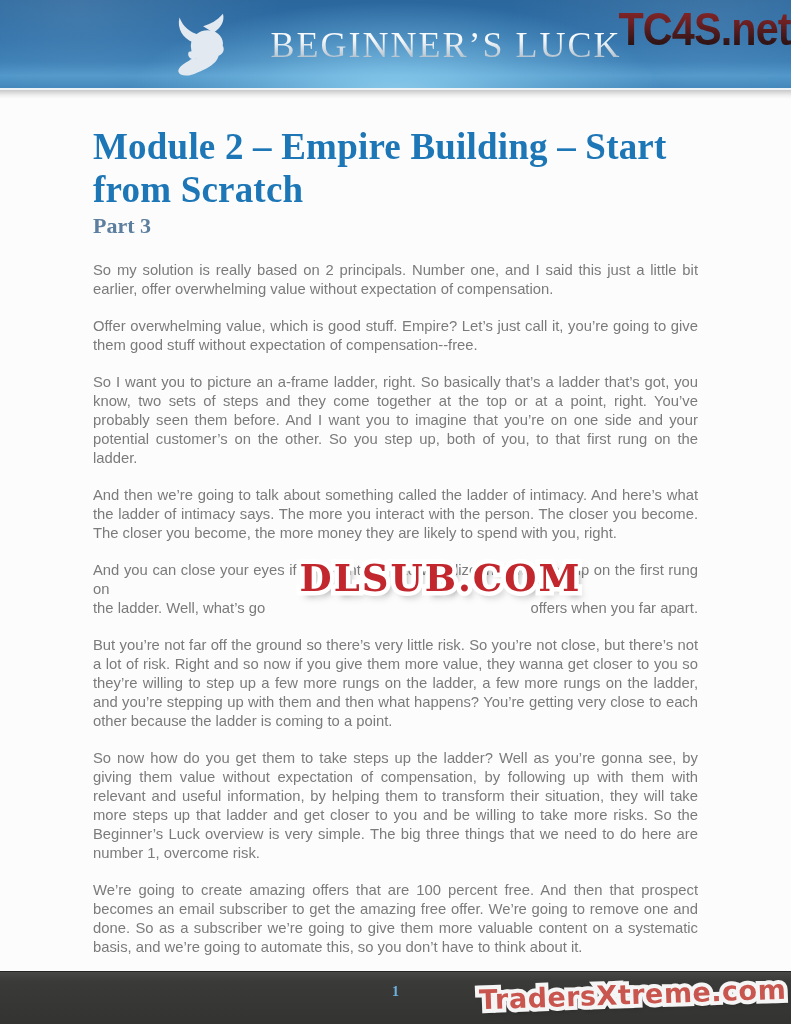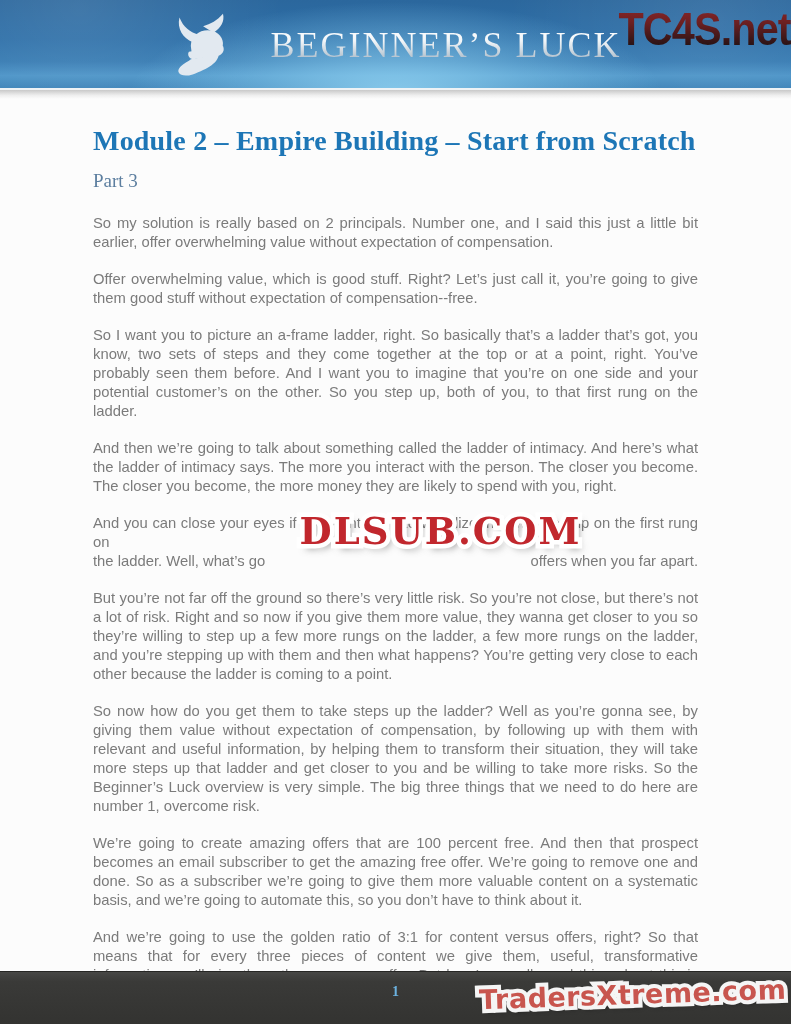--- a/index.html
+++ b/index.html
@@ -41,25 +41,25 @@
     font-size:47px; letter-spacing:-1px; white-space:nowrap;
     transform:scaleX(0.88); transform-origin:100% 0;
     background:linear-gradient(180deg,#93282a 0%, #6e2022 38%, #2a1416 80%, #141018 100%);
     -webkit-background-clip:text; background-clip:text; color:transparent;
   }
 
   
   .content { padding:26px 93px 0 93px; }
   .doc-title {
     font-family:"Liberation Serif", serif; font-weight:bold;
-    font-size:28px; color:#1d76b6; letter-spacing:0.2px;
+    font-size:37px; color:#1d76b6; letter-spacing:0.2px;
   }
   .doc-subtitle {
-    font-family:"Liberation Serif", serif; font-weight:normal;
-    font-size:19px; color:#5c7e9f; margin-top:13px;
+    font-family:"Liberation Serif", serif; font-weight:bold;
+    font-size:22px; color:#5c7e9f; margin-top:2px;
   }
   .paragraphs { margin-top:22px; }
   .para {
     font-size:14.8px; line-height:19px; color:#7b7b7b;
     text-align:justify; margin-bottom:18px;
   }
   .para-split { position:relative; }
   .para-split .line1 { text-align:justify; text-align-last:justify; }
   .para-split .line2 { display:flex; justify-content:space-between;gap:40px; }
 
@@ -122,21 +122,21 @@
     <div class="tc4s">TC4S.net</div>
   </div>
   <div class="header-shadow"></div>
 
   <div class="content">
     <h1 class="doc-title">Module 2 – Empire Building – Start from Scratch</h1>
     <h2 class="doc-subtitle">Part 3</h2>
 
     <div class="paragraphs">
       <p class="para">So my solution is really based on 2 principals. Number one, and I said this just a little bit earlier, offer overwhelming value without expectation of compensation.</p>
-      <p class="para">Offer overwhelming value, which is good stuff. Right? Let’s just call it, you’re going to give them good stuff without expectation of compensation--free.</p>
+      <p class="para">Offer overwhelming value, which is good stuff. Empire? Let’s just call it, you’re going to give them good stuff without expectation of compensation--free.</p>
       <p class="para">So I want you to picture an a-frame ladder, right. So basically that’s a ladder that’s got, you know, two sets of steps and they come together at the top or at a point, right. You’ve probably seen them before. And I want you to imagine that you’re on one side and your potential customer’s on the other. So you step up, both of you, to that first rung on the ladder.</p>
       <p class="para">And then we’re going to talk about something called the ladder of intimacy. And here’s what the ladder of intimacy says. The more you interact with the person. The closer you become. The closer you become, the more money they are likely to spend with you, right.</p>
 
       <div class="para para-split">
         <div class="line1">And you can close your eyes if you want to try to visualize this. We step up on the first rung on</div>
         <div class="line2">
           <span>the ladder. Well, what’s go</span>
           <span>offers when you far apart.</span>
         </div>
         <div class="dlsub" data-text="DLSUB.COM">DLSUB.COM</div>

